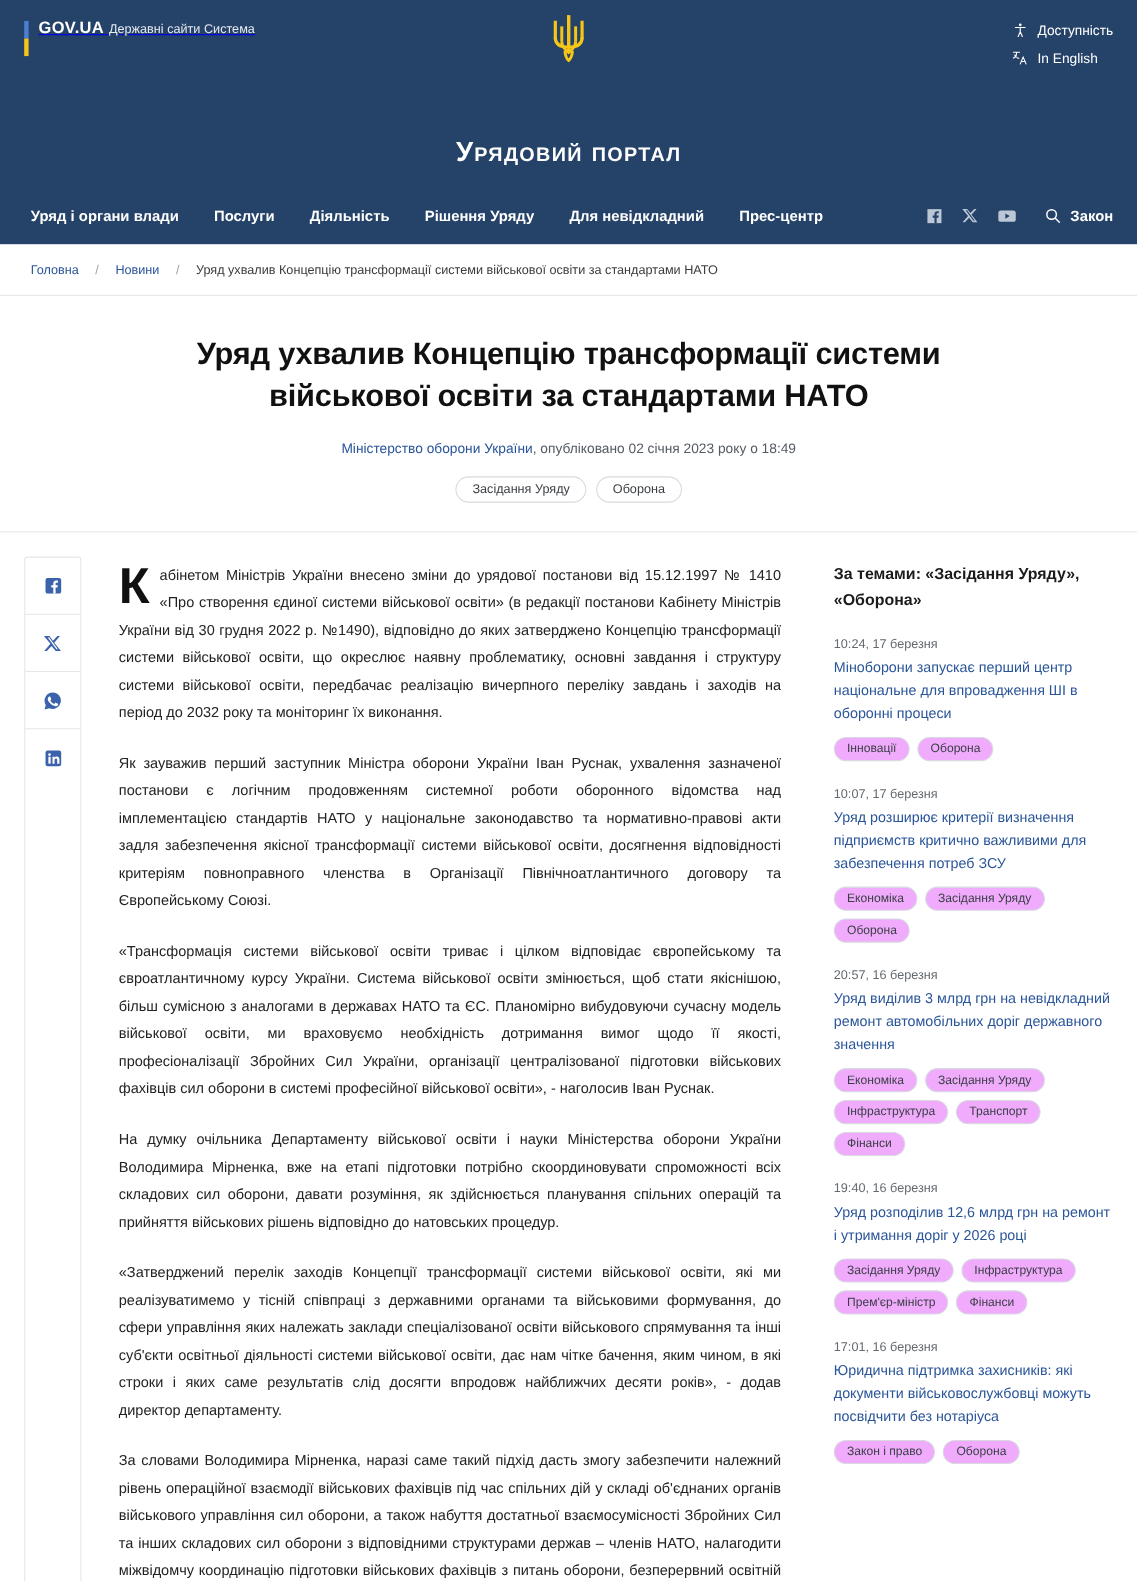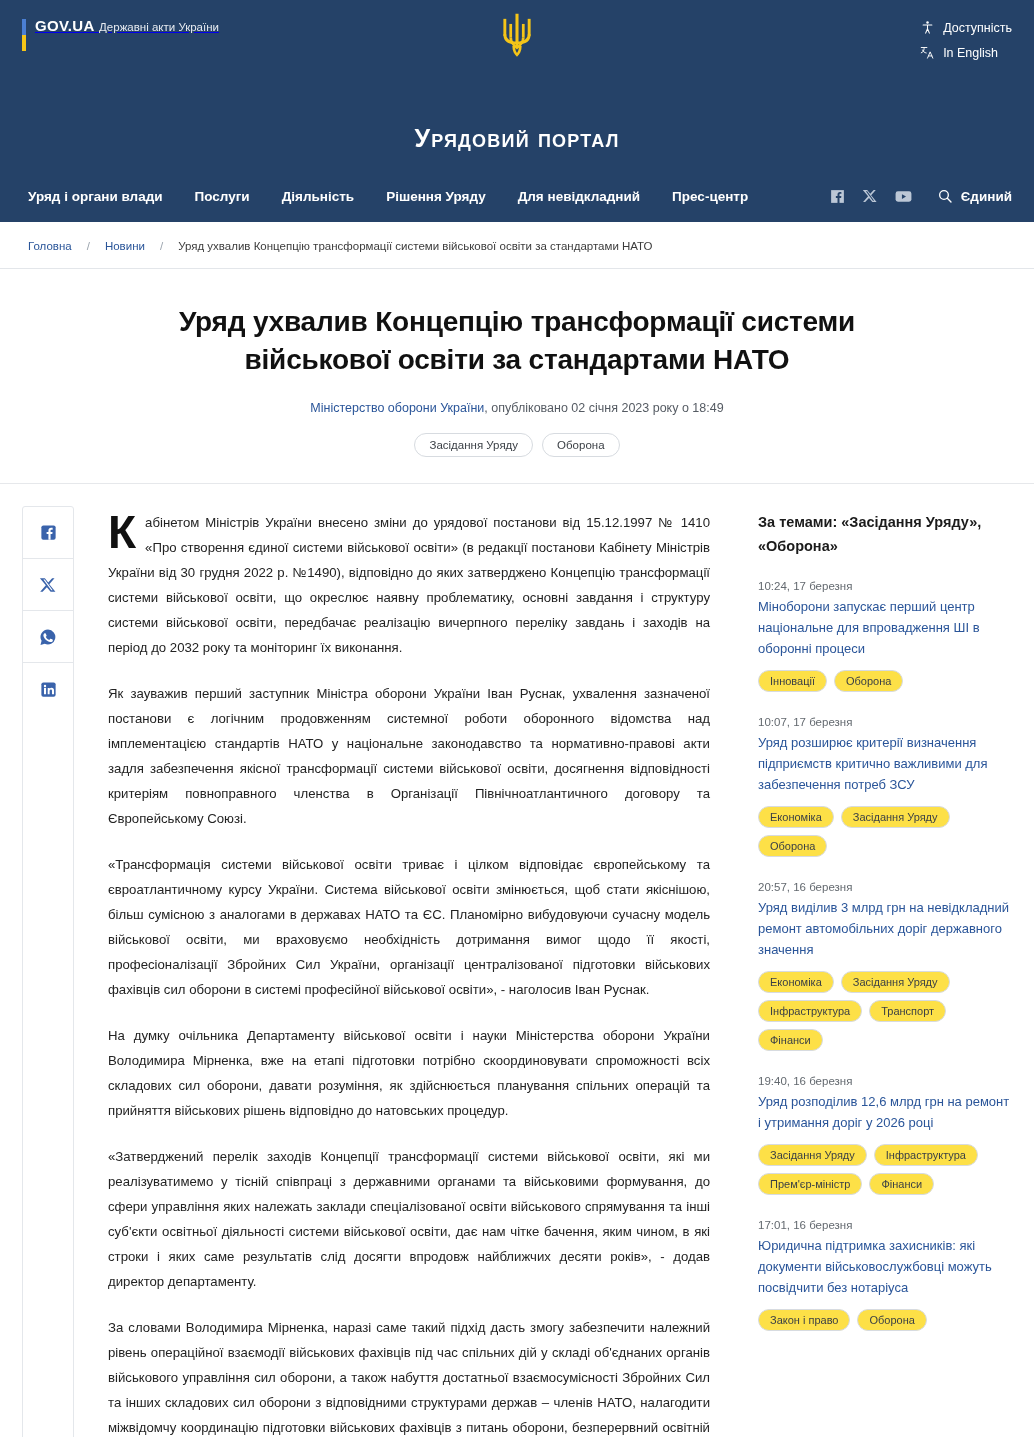--- a/index.html
+++ b/index.html
@@ -259,40 +259,40 @@
     display: flex;
     flex-wrap: wrap;
     gap: 7px;
   }
   .news-tag {
     border: 1px solid #d7dbe0;
     border-radius: 13px;
     padding: 4px 11px;
     font-size: 11px;
     color: #3a3f45;
-    background: #fde047;
+    background: #f0abfc;
     cursor: pointer;
     white-space: nowrap;
   }
 </style>
 </head>
 <body>
 
 <header class="site-header">
 
   <div class="header-top">
 
     <a class="govua" href="#">
       <span class="govua-bars">
         <i class="blue"></i>
           <i class="yellow"></i>
       </span>
       <span class="govua-text">
         <span class="g1">GOV.UA</span>
-        <span class="g2">Державні акти України</span>
+        <span class="g2">Державні сайти Система</span>
       </span>
     </a>
 
     <div class="trident-wrap">
       <svg class="trident" viewBox="0 0 40 54">
         <g fill="#f5c518">
           <rect x="18.2" y="2" width="3.6" height="40"></rect>
           <rect x="4" y="8" width="3.4" height="20"></rect>
           <rect x="32.6" y="8" width="3.4" height="20"></rect>
           <rect x="11" y="14" width="3.2" height="16"></rect>
@@ -352,21 +352,21 @@
         <svg width="19" height="19" viewBox="0 0 24 24">
           <rect x="2" y="5.5" width="20" height="13" rx="3" fill="#c9d3e0"></rect>
           <path d="M10 9l5.2 2.9L10 15z" fill="#254268"></path>
         </svg>
       </span>
       <span class="search-btn">
         <svg width="16" height="16" viewBox="0 0 24 24" fill="none" stroke="#ffffff" stroke-width="2">
           <circle cx="10.5" cy="10.5" r="6.5"></circle>
           <path d="M15.5 15.5L21 21" stroke-linecap="round"></path>
         </svg>
-        <span>Єдиний</span>
+        <span>Закон</span>
       </span>
     </div>
   </nav>
 </header>
 
 <div class="breadcrumb-bar">
   <a class="bc-link" href="#">Головна</a>
   <span class="bc-sep">/</span>
   <a class="bc-link" href="#">Новини</a>
   <span class="bc-sep">/</span>

